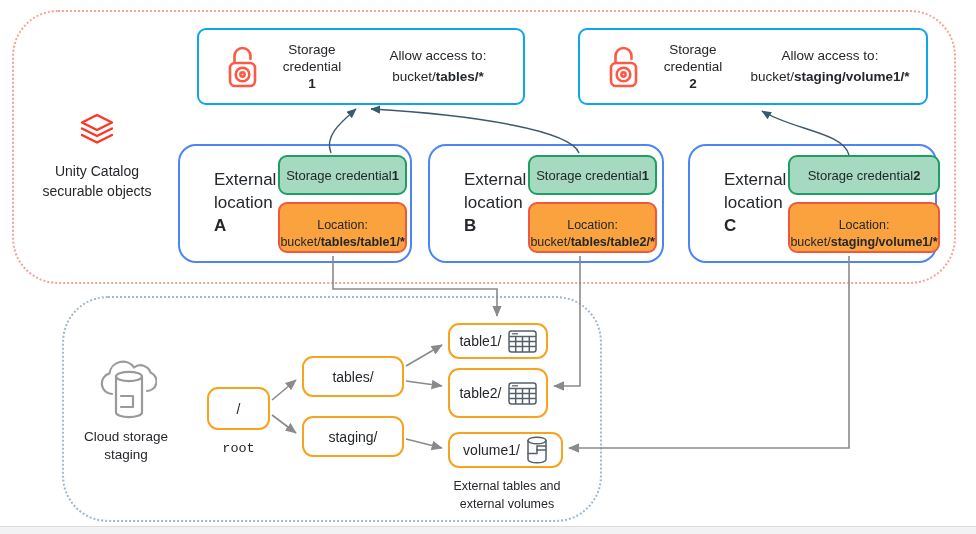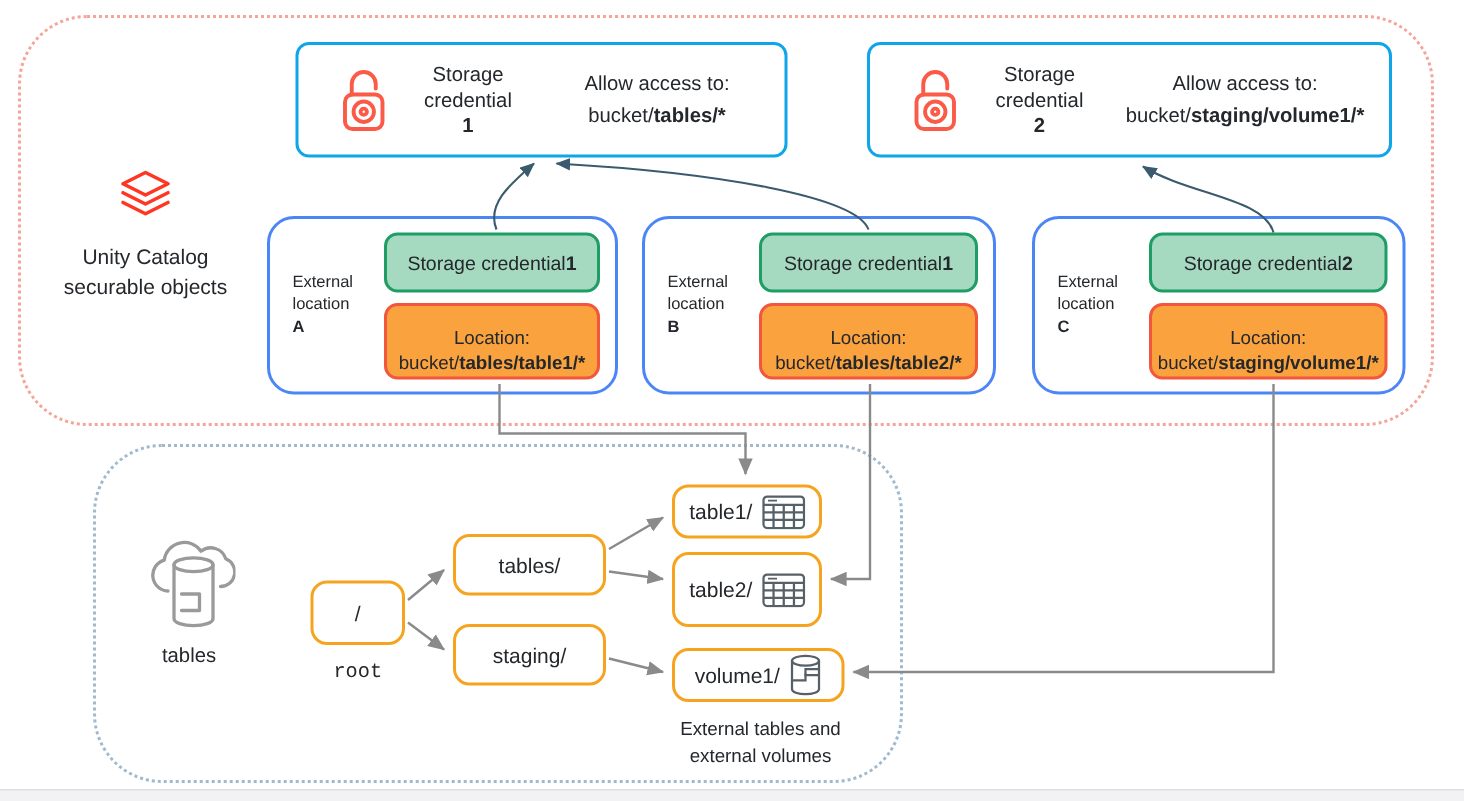--- a/index.html
+++ b/index.html
@@ -23,21 +23,21 @@
 
   
   .unity-label { left:18px; top:112px; width:158px; text-align:center; font-size:14px; line-height:1.4; }
   .unity-label svg { display:block; margin:0 auto 12px auto; }
 
   
   .loc-box { display:flex; background:#fff; border:2px solid #4C86F6; border-radius:18px; height:119px; top:144px; }
   .loc-a { left:178px; width:234px; }
   .loc-b { left:428px; width:236px; }
   .loc-c { left:688px; width:249px; }
-  .loc-label { width:74px; padding-left:15px; align-self:center; font-size:11px; line-height:1.35; }
+  .loc-label { width:74px; align-self:center; font-size:17px; line-height:1.35;margin-left:34px; }
   .loc-pills { flex:1; padding:9px 10px 8px 2px; display:flex; flex-direction:column; gap:7px; }
   .pill-green { height:40px; display:flex; align-items:center; justify-content:center; background:#A5D9C0; border:2px solid #1E9D65; border-radius:9px; font-size:13px; gap:0; }
   .pill-orange { flex:1; display:flex; flex-direction:column; align-items:center; justify-content:flex-end; background:#F9A23E; border:2px solid #F2573D; border-radius:9px; font-size:12.5px; line-height:1.35; }
 
   
   .cloud-label { left:65px; top:352px; width:122px; text-align:center; font-size:13.5px; line-height:1.35; }
   .cloud-label svg { display:block; margin:0 auto 4px auto; }
   .node { background:#fff; border:2px solid #F6A41F; border-radius:11px; display:flex; align-items:center; justify-content:center; font-size:14px; gap:6px;text-align:right; }
   .n-root { left:207px; top:387px; width:63px; height:43px; }
   .n-root-cap { left:207px; top:441px; width:63px; text-align:center; font-size:13.5px;font-family:Liberation Mono, monospace; }
@@ -168,21 +168,22 @@
 
   <div class="abs cloud-label">
     <svg width="62" height="72" viewBox="0 0 62 72">
       <g fill="none" stroke="#9A9A9A" stroke-width="2.2" stroke-linecap="round" stroke-linejoin="round">
         <path d="M17 42 a10.5 10.5 0 0 1 -2.5 -20.6 A13.5 13.5 0 0 1 39 15.5 a10.5 10.5 0 0 1 16.5 5 A9.6 9.6 0 0 1 52 39"></path>
         <path d="M21 24.5 v36 a13 4.6 0 0 0 26 0 v-36"></path>
         <ellipse cx="34" cy="24.5" rx="13" ry="4.6"></ellipse>
         <path d="M26 44 h12 v11 h-12"></path>
       </g>
     </svg>
-    <div>tables</div>
+    <div>Cloud storage</div>
+    <div>staging</div>
   </div>
 
   <div class="abs node n-root">
       <span>/</span>
     </div>
   <div class="abs n-root-cap">root</div>
 
   <div class="abs node n-tables">
       <span>tables/</span>
     </div>

